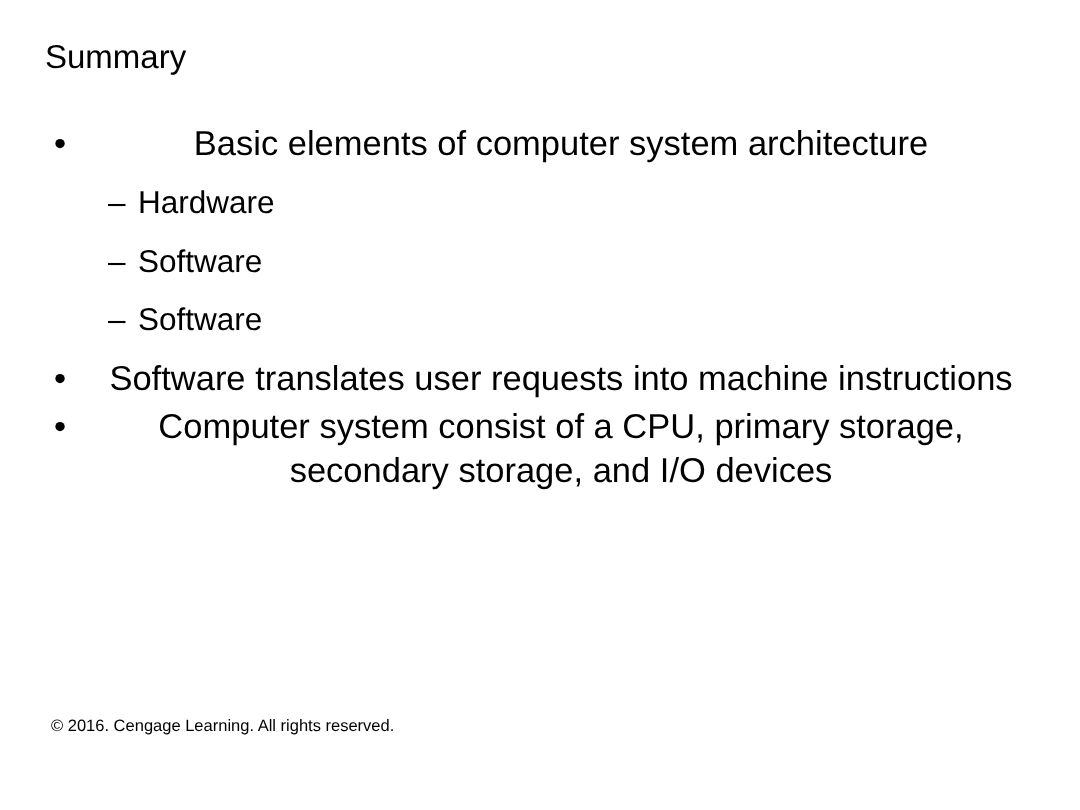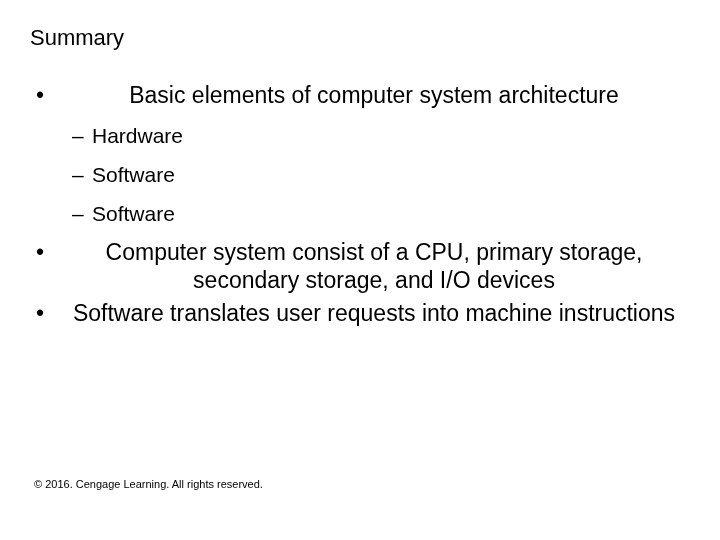--- a/index.html
+++ b/index.html
@@ -70,18 +70,18 @@
 <div class="slide">
   <h1 class="title">Summary</h1>
 
   <div class="bullets">
     <div class="l1">Basic elements of computer system architecture</div>
     <div class="l2-group">
       <div class="l2">Hardware</div>
       <div class="l2">Software</div>
       <div class="l2">Software</div>
     </div>
+    <div class="l1">Software translates user requests into machine instructions</div>
     <div class="l1">Computer system consist of a CPU, primary storage, secondary storage, and I/O devices</div>
-    <div class="l1">Software translates user requests into machine instructions</div>
   </div>
 
   <div class="footer">© 2016. Cengage Learning. All rights reserved.</div>
 </div>
 
 </body></html>

